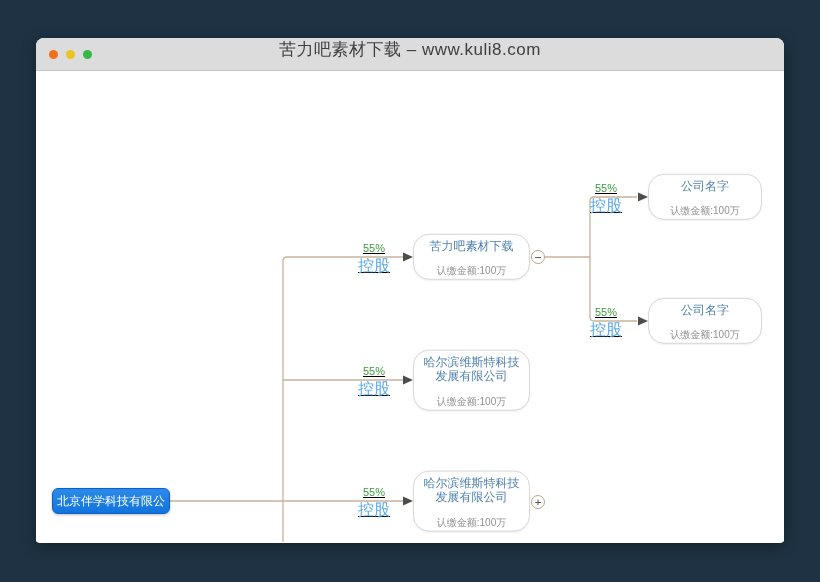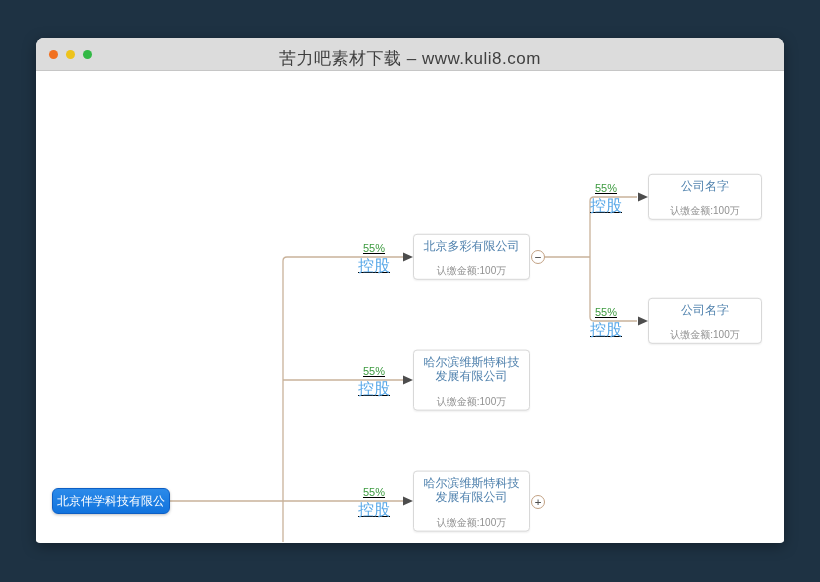--- a/index.html
+++ b/index.html
@@ -12,35 +12,35 @@
   }
   .window {
     position:absolute; left:36px; top:38px; width:748px; height:505px;
     background:#ffffff; border-radius:8px 8px 4px 4px;
     box-shadow:0 3px 14px rgba(0,0,0,.35);
     overflow:hidden;
   }
   .titlebar {
     position:relative; height:33px; background:#dcdcdc;
     border-bottom:1px solid #c6c6c6;
-    display:flex; align-items:flex-end; justify-content:center;
+    display:flex; align-items:flex-start; justify-content:center;
   }
   .dots { position:absolute; left:13px; top:0; height:33px; display:flex; align-items:center; gap:8px; }
   .dot { width:9px; height:9px; border-radius:50%; display:inline-block; cursor:pointer; }
   .dot-close { background:#f1701f; }
   .dot-min   { background:#edc31c; }
   .dot-zoom  { background:#33b946; }
   .title-text { font-size:17px; color:#3f3f3f; letter-spacing:.5px; }
   .canvas {
     position:relative; width:748px; height:471px; background:#fff; overflow:hidden;
   }
   .canvas svg { position:absolute; left:0; top:0; }
   .node {
     position:absolute; transform:translateY(-50%);
-    background:#fff; border:1px solid #d8d8d8; border-radius:4px;
+    background:#fff; border:1px solid #d8d8d8; border-radius:16px;
     text-align:center; padding:4px 5px 3px;
     box-shadow:0 1px 2px rgba(0,0,0,.06);
     cursor:pointer;
   }
   .node-title { font-size:12px; color:#4f81ad; line-height:1.2; }
   .node-sub   { font-size:10px; color:#909090; margin-top:12px; line-height:1.1; }
   .node-w117 { width:117px; left:377px; }
   .node-w114 { width:114px; left:612px; }
   .root-node {
     position:absolute; left:16px; top:430px; transform:translateY(-50%);
@@ -90,21 +90,21 @@
       <polygon points="377,186 367,181.5 367,190.5" fill="#4d4d4d"></polygon>
       <polygon points="377,309 367,304.5 367,313.5" fill="#4d4d4d"></polygon>
       <polygon points="377,430 367,425.5 367,434.5" fill="#4d4d4d"></polygon>
       <polygon points="612,126 602,121.5 602,130.5" fill="#4d4d4d"></polygon>
       <polygon points="612,250 602,245.5 602,254.5" fill="#4d4d4d"></polygon>
     </svg>
 
     <div class="root-node">北京伴学科技有限公司</div>
 
     <div class="node node-w117" style="top:186px">
-      <div class="node-title">北京多彩有限公司</div>
+      <div class="node-title">苦力吧素材下载</div>
       <div class="node-sub">认缴金额:100万</div>
     </div>
     <div class="node node-w117" style="top:309px">
       <div class="node-title">哈尔滨维斯特科技发展有限公司</div>
       <div class="node-sub">认缴金额:100万</div>
     </div>
     <div class="node node-w117" style="top:430px">
       <div class="node-title">哈尔滨维斯特科技发展有限公司</div>
       <div class="node-sub">认缴金额:100万</div>
     </div>

